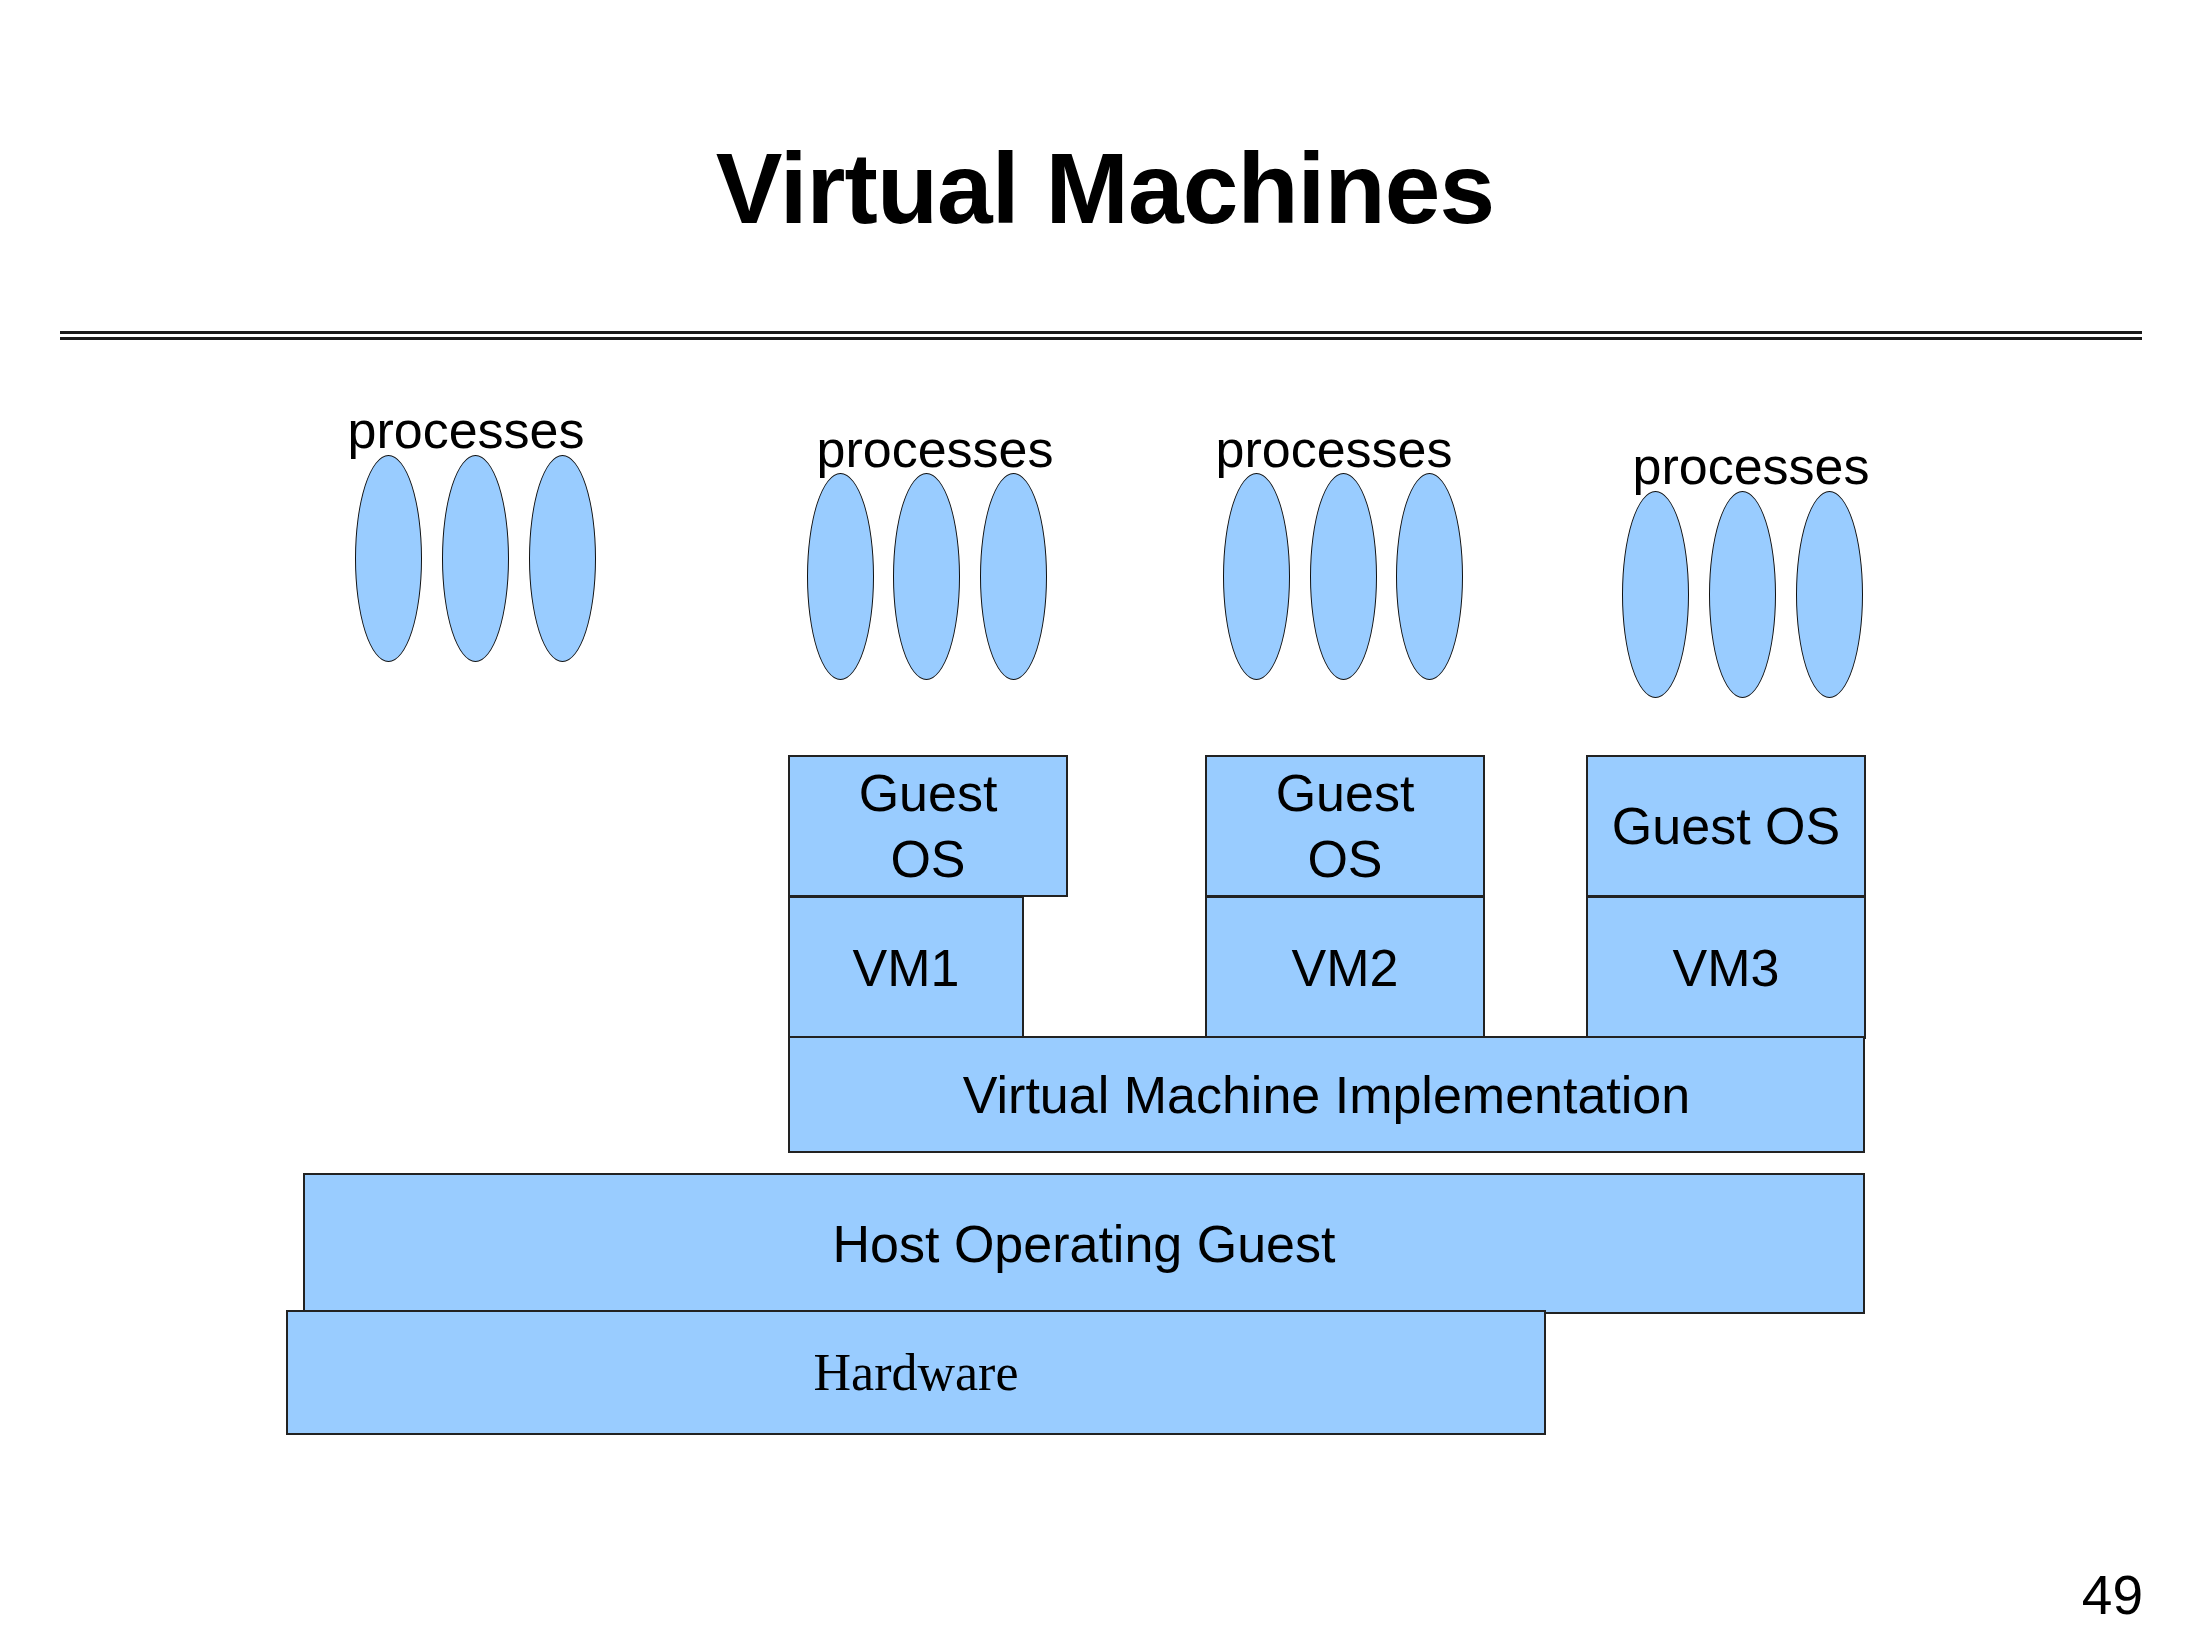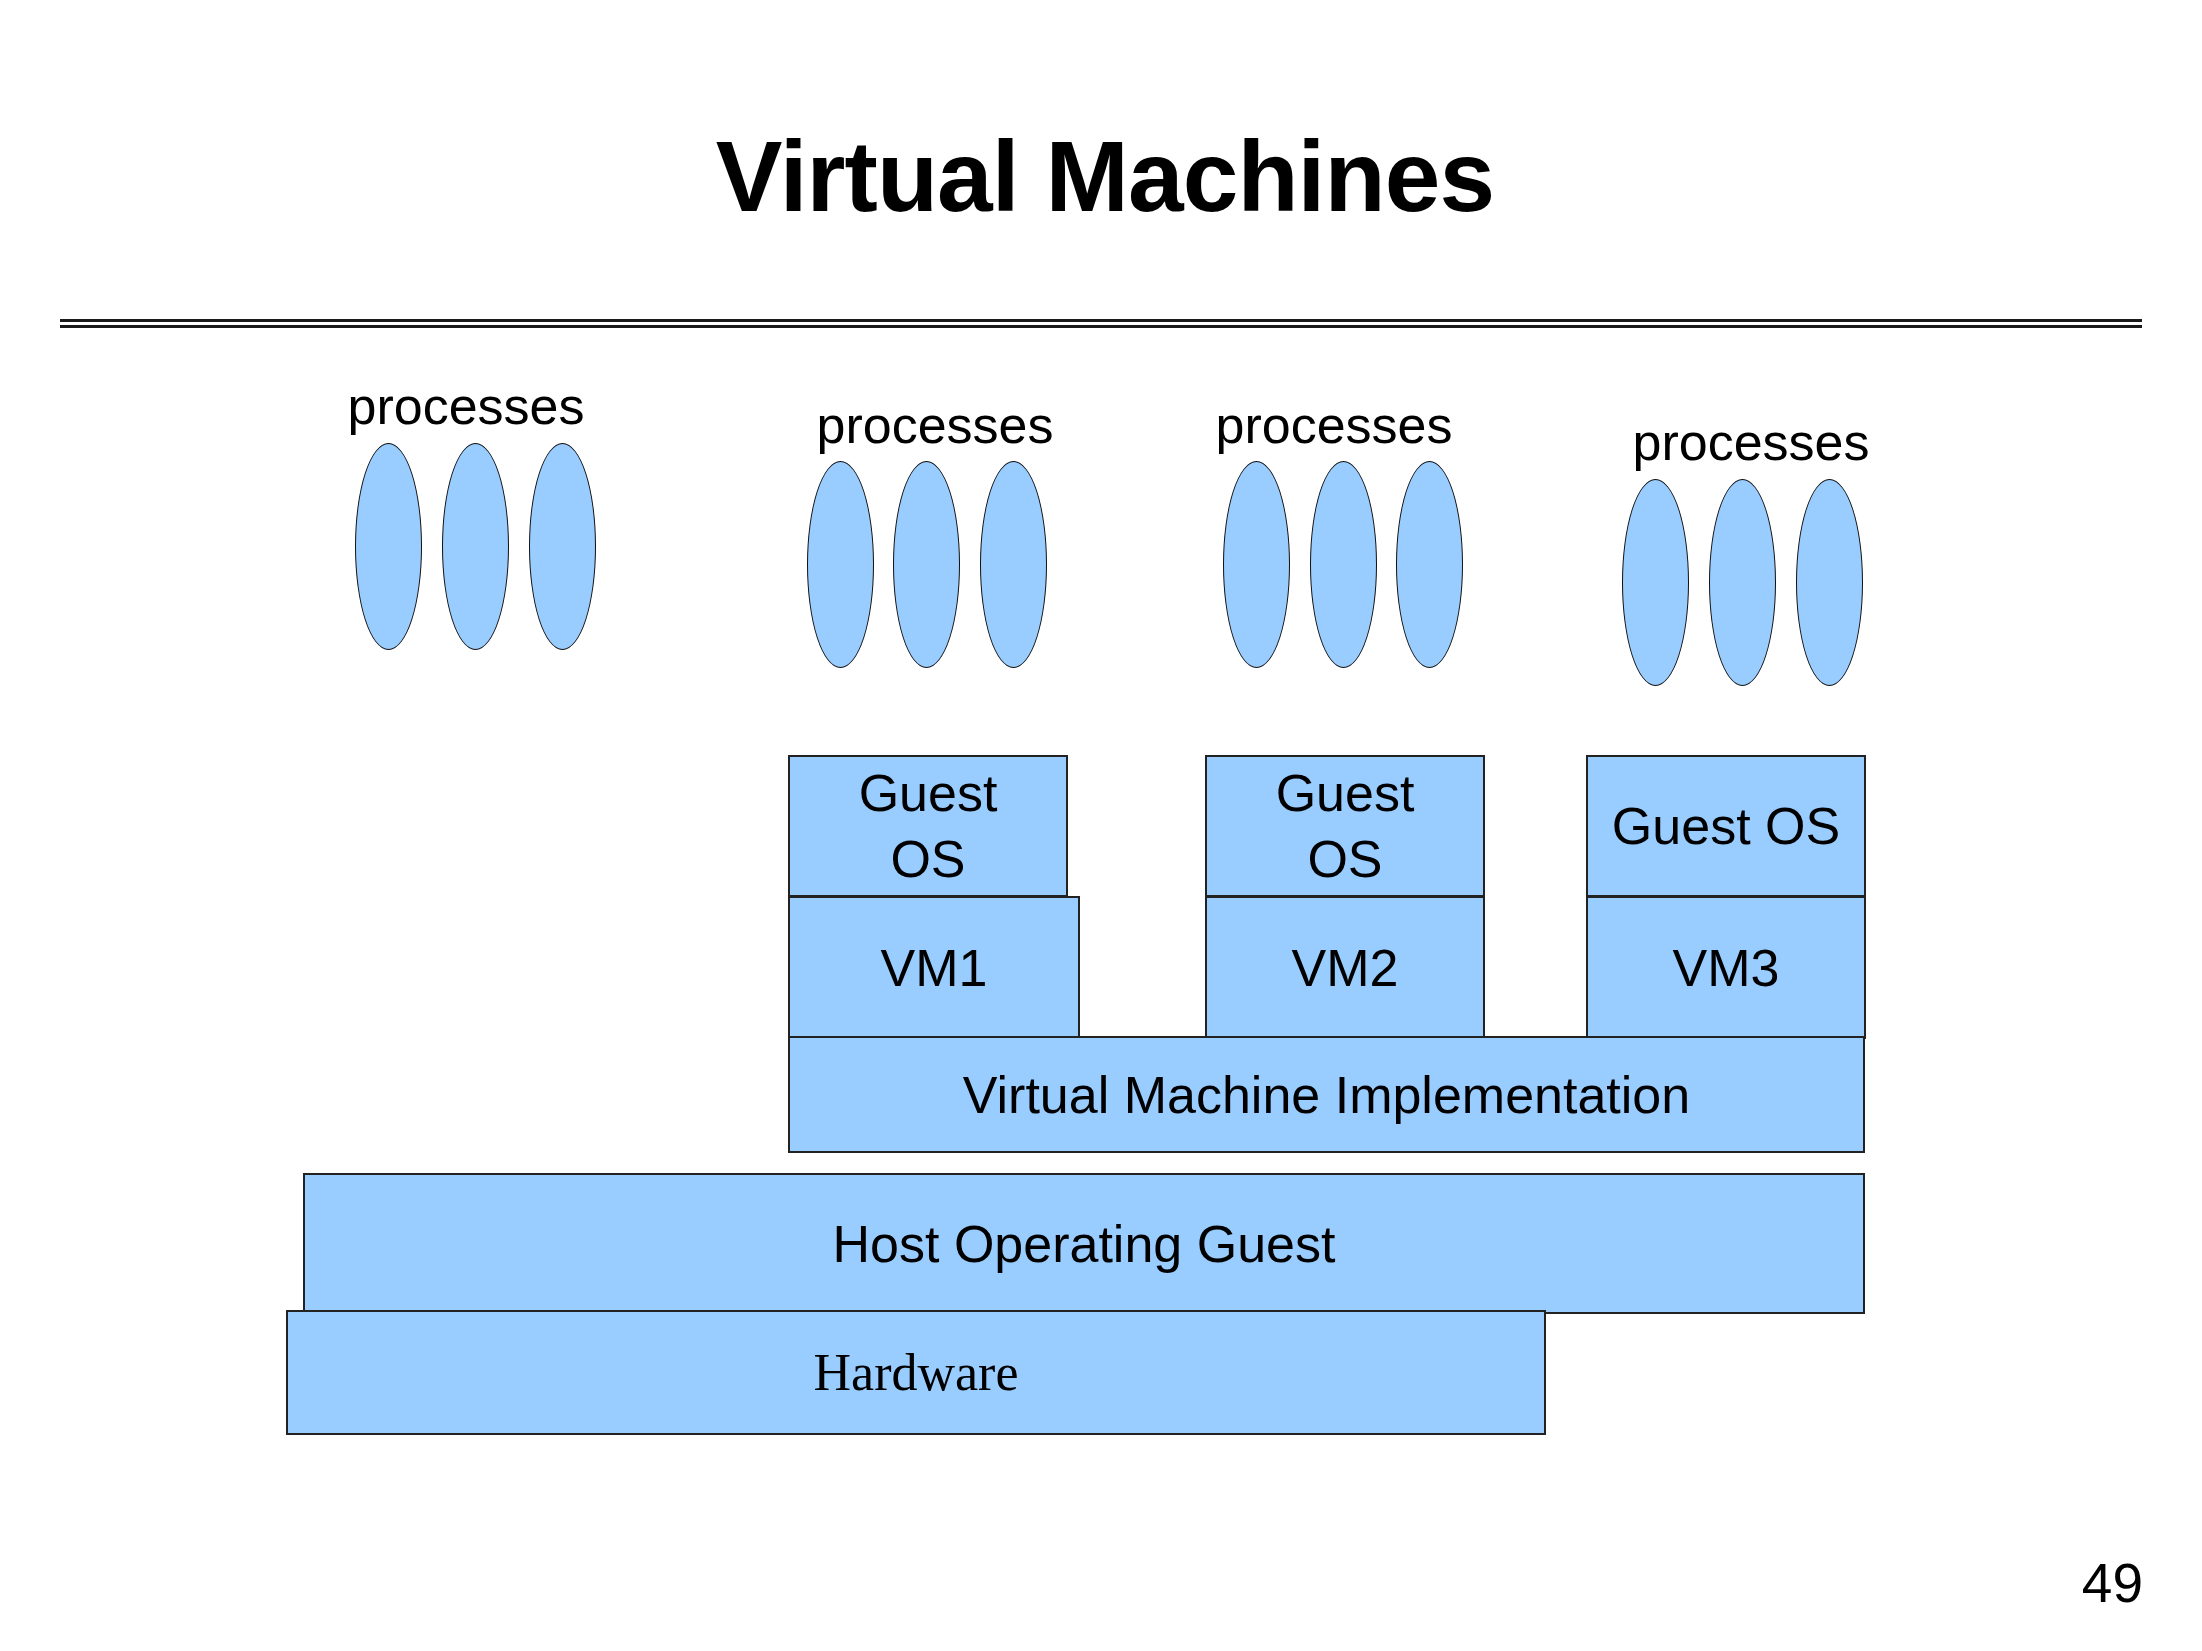--- a/index.html
+++ b/index.html
@@ -1,18 +1,18 @@
 <!DOCTYPE html>
 <html style="font-size:13.8px"><head>
 <meta charset="utf-8">
 <style>
   html, body { margin: 0; padding: 0; background: #ffffff; }
   body { width: 2203px; height: 1652px; position: relative; overflow: hidden;
          font-family: "Liberation Sans", sans-serif; color: #000; }
-  .abs { position: absolute; }
+  .abs { position: absolute; margin-top: 12px; }
   .title { left: 0; width: 2203px; top: 120px; text-align: center; font-weight: bold;
            font-size: 100px; line-height: 112px; letter-spacing: -0.9px; }
   .title span { position: relative; left: 3.4px; }
   .rule { left: 60px; width: 2082px; height: 2.6px; background: #1a1a1a; }
   .proc-label { font-size: 52px; line-height: 60px; text-align: center; width: 344px; }
   .ell { position: absolute; width: 67px; height: 207px; border: 1.7px solid #111;
          border-radius: 50%; background: #99ccff; box-sizing: border-box; }
   .box { position: absolute; background: #99ccff; border: 2.2px solid #222;
          box-sizing: border-box; display: flex; align-items: center; justify-content: center;
          text-align: center; font-size: 52px; line-height: 66px; }
@@ -50,21 +50,21 @@
 <div class="abs" style="left:0;top:0;">
   <div class="abs proc-label" style="left:1579px;top:412px;">processes</div>
   <div class="ell" style="left:1622px;top:479px;"></div>
   <div class="ell" style="left:1709px;top:479px;"></div>
   <div class="ell" style="left:1796px;top:479px;"></div>
 </div>
 
 <div class="box" style="left:788px;top:755px;width:280px;height:142px;">
   <span style="display:block;width:172px;">Guest OS</span>
 </div>
-<div class="box" style="left:788px;top:896px;width:292px;height:143px;">
+<div class="box" style="left:788px;top:896px;width:236px;height:143px;">
   <span>VM1</span>
 </div>
 
 <div class="box" style="left:1205px;top:755px;width:280px;height:142px;">
   <span style="display:block;width:172px;">Guest OS</span>
 </div>
 <div class="box" style="left:1205px;top:896px;width:280px;height:143px;">
   <span>VM2</span>
 </div>
 

